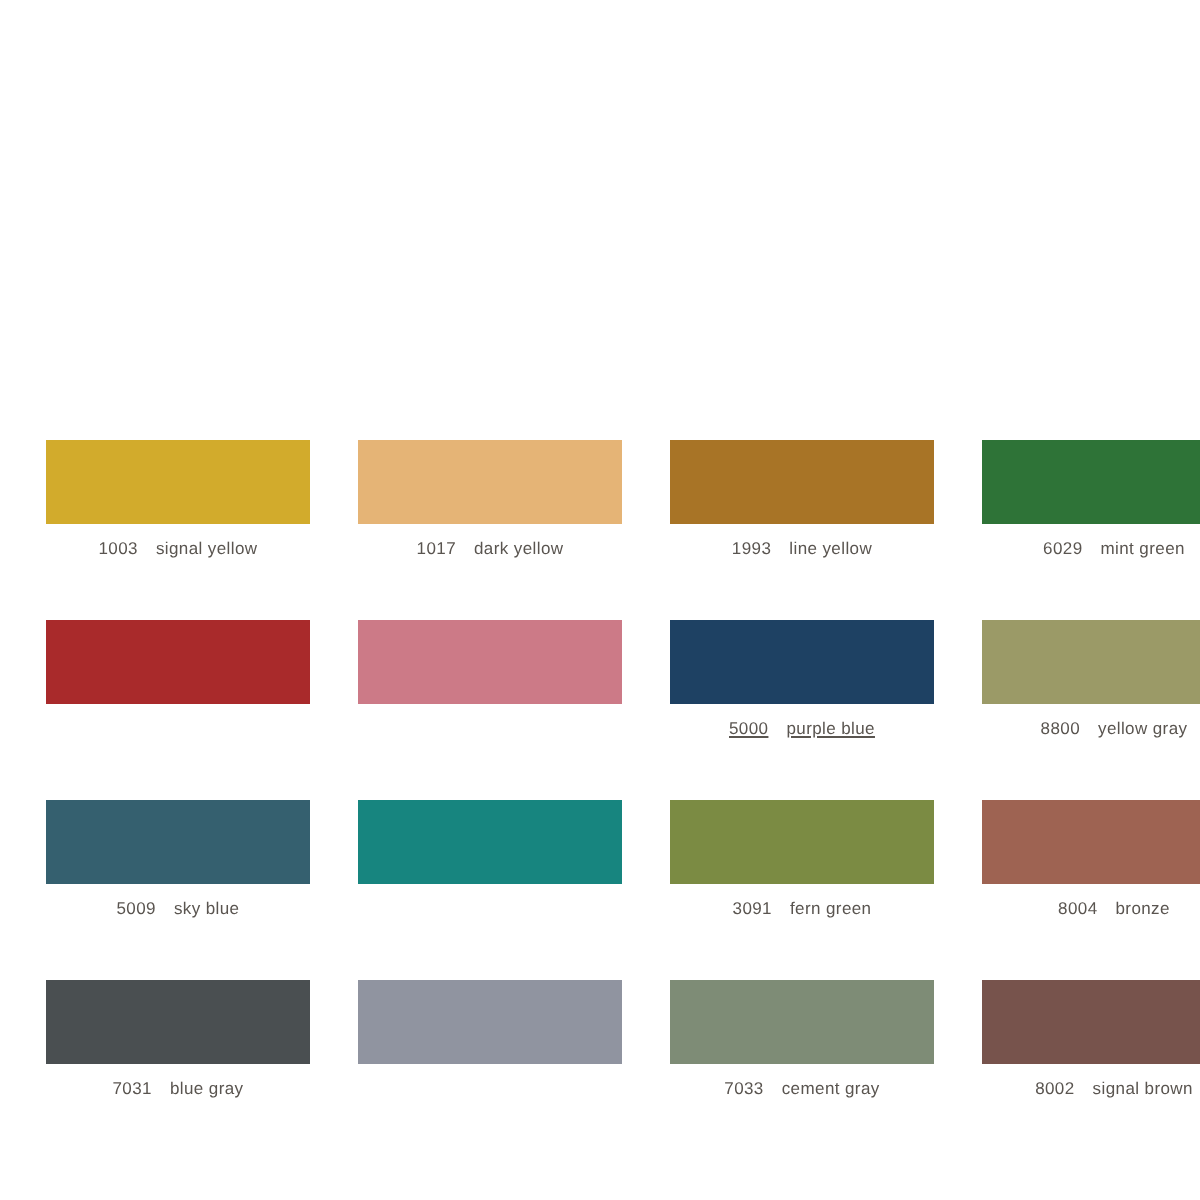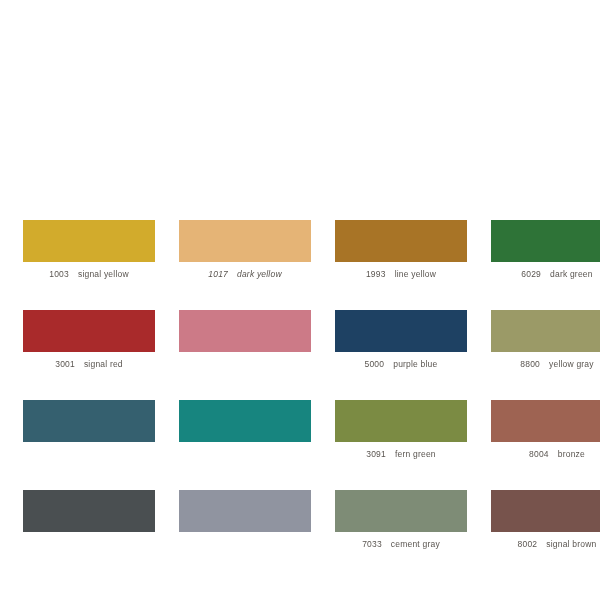--- a/index.html
+++ b/index.html
@@ -59,61 +59,62 @@
 <body style="background: rgb(255, 255, 255);">
 
 <div id="chart-root">
   <div id="swatch-grid">
       <div class="swatch-cell">
         <div class="swatch-chip" style="background: rgb(210, 171, 44);"></div>
         <div class="swatch-label" style="color: rgb(90, 85, 80);"><span class="swatch-code">1003</span><span class="swatch-name">signal yellow</span></div>
       </div>
       <div class="swatch-cell">
         <div class="swatch-chip" style="background: rgb(229, 180, 118);"></div>
-        <div class="swatch-label" style="color: rgb(90, 85, 80); font-style: italic;"><span class="swatch-code">1017</span><span class="swatch-name">dark yellow</span></div>
+        <div class="swatch-label" style="color: rgb(90, 85, 80);"><span class="swatch-code">1017</span><span class="swatch-name">dark yellow</span></div>
       </div>
       <div class="swatch-cell">
         <div class="swatch-chip" style="background: rgb(168, 116, 38);"></div>
         <div class="swatch-label" style="color: rgb(90, 85, 80);"><span class="swatch-code">1993</span><span class="swatch-name">line yellow</span></div>
       </div>
       <div class="swatch-cell">
         <div class="swatch-chip" style="background: rgb(46, 115, 55);"></div>
-        <div class="swatch-label" style="color: rgb(90, 85, 80);"><span class="swatch-code">6029</span><span class="swatch-name">dark green</span></div>
+        <div class="swatch-label" style="color: rgb(90, 85, 80);"><span class="swatch-code">6029</span><span class="swatch-name">mint green</span></div>
       </div>
       <div class="swatch-cell">
         <div class="swatch-chip" style="background: rgb(169, 42, 43);"></div>
-        <div class="swatch-label" style="color: rgb(90, 85, 80);"><span class="swatch-code">3001</span><span class="swatch-name">signal red</span></div>
       </div>
       <div class="swatch-cell">
         <div class="swatch-chip" style="background: rgb(204, 122, 135);"></div>
       </div>
       <div class="swatch-cell">
         <div class="swatch-chip" style="background: rgb(30, 65, 99);"></div>
-        <div class="swatch-label" style="color: rgb(90, 85, 80);"><span class="swatch-code">5000</span><span class="swatch-name">purple blue</span></div>
+        <div class="swatch-label" style="color: rgb(90, 85, 80); text-decoration: underline;"><span class="swatch-code">5000</span><span class="swatch-name">purple blue</span></div>
       </div>
       <div class="swatch-cell">
         <div class="swatch-chip" style="background: rgb(155, 154, 103);"></div>
         <div class="swatch-label" style="color: rgb(90, 85, 80);"><span class="swatch-code">8800</span><span class="swatch-name">yellow gray</span></div>
       </div>
       <div class="swatch-cell">
         <div class="swatch-chip" style="background: rgb(53, 96, 111);"></div>
+        <div class="swatch-label" style="color: rgb(90, 85, 80);"><span class="swatch-code">5009</span><span class="swatch-name">sky blue</span></div>
       </div>
       <div class="swatch-cell">
         <div class="swatch-chip" style="background: rgb(23, 133, 127);"></div>
       </div>
       <div class="swatch-cell">
         <div class="swatch-chip" style="background: rgb(123, 139, 67);"></div>
         <div class="swatch-label" style="color: rgb(90, 85, 80);"><span class="swatch-code">3091</span><span class="swatch-name">fern green</span></div>
       </div>
       <div class="swatch-cell">
         <div class="swatch-chip" style="background: rgb(158, 99, 82);"></div>
         <div class="swatch-label" style="color: rgb(90, 85, 80);"><span class="swatch-code">8004</span><span class="swatch-name">bronze</span></div>
       </div>
       <div class="swatch-cell">
         <div class="swatch-chip" style="background: rgb(74, 79, 81);"></div>
+        <div class="swatch-label" style="color: rgb(90, 85, 80);"><span class="swatch-code">7031</span><span class="swatch-name">blue gray</span></div>
       </div>
       <div class="swatch-cell">
         <div class="swatch-chip" style="background: rgb(144, 148, 160);"></div>
       </div>
       <div class="swatch-cell">
         <div class="swatch-chip" style="background: rgb(126, 140, 118);"></div>
         <div class="swatch-label" style="color: rgb(90, 85, 80);"><span class="swatch-code">7033</span><span class="swatch-name">cement gray</span></div>
       </div>
       <div class="swatch-cell">
         <div class="swatch-chip" style="background: rgb(119, 83, 76);"></div>

